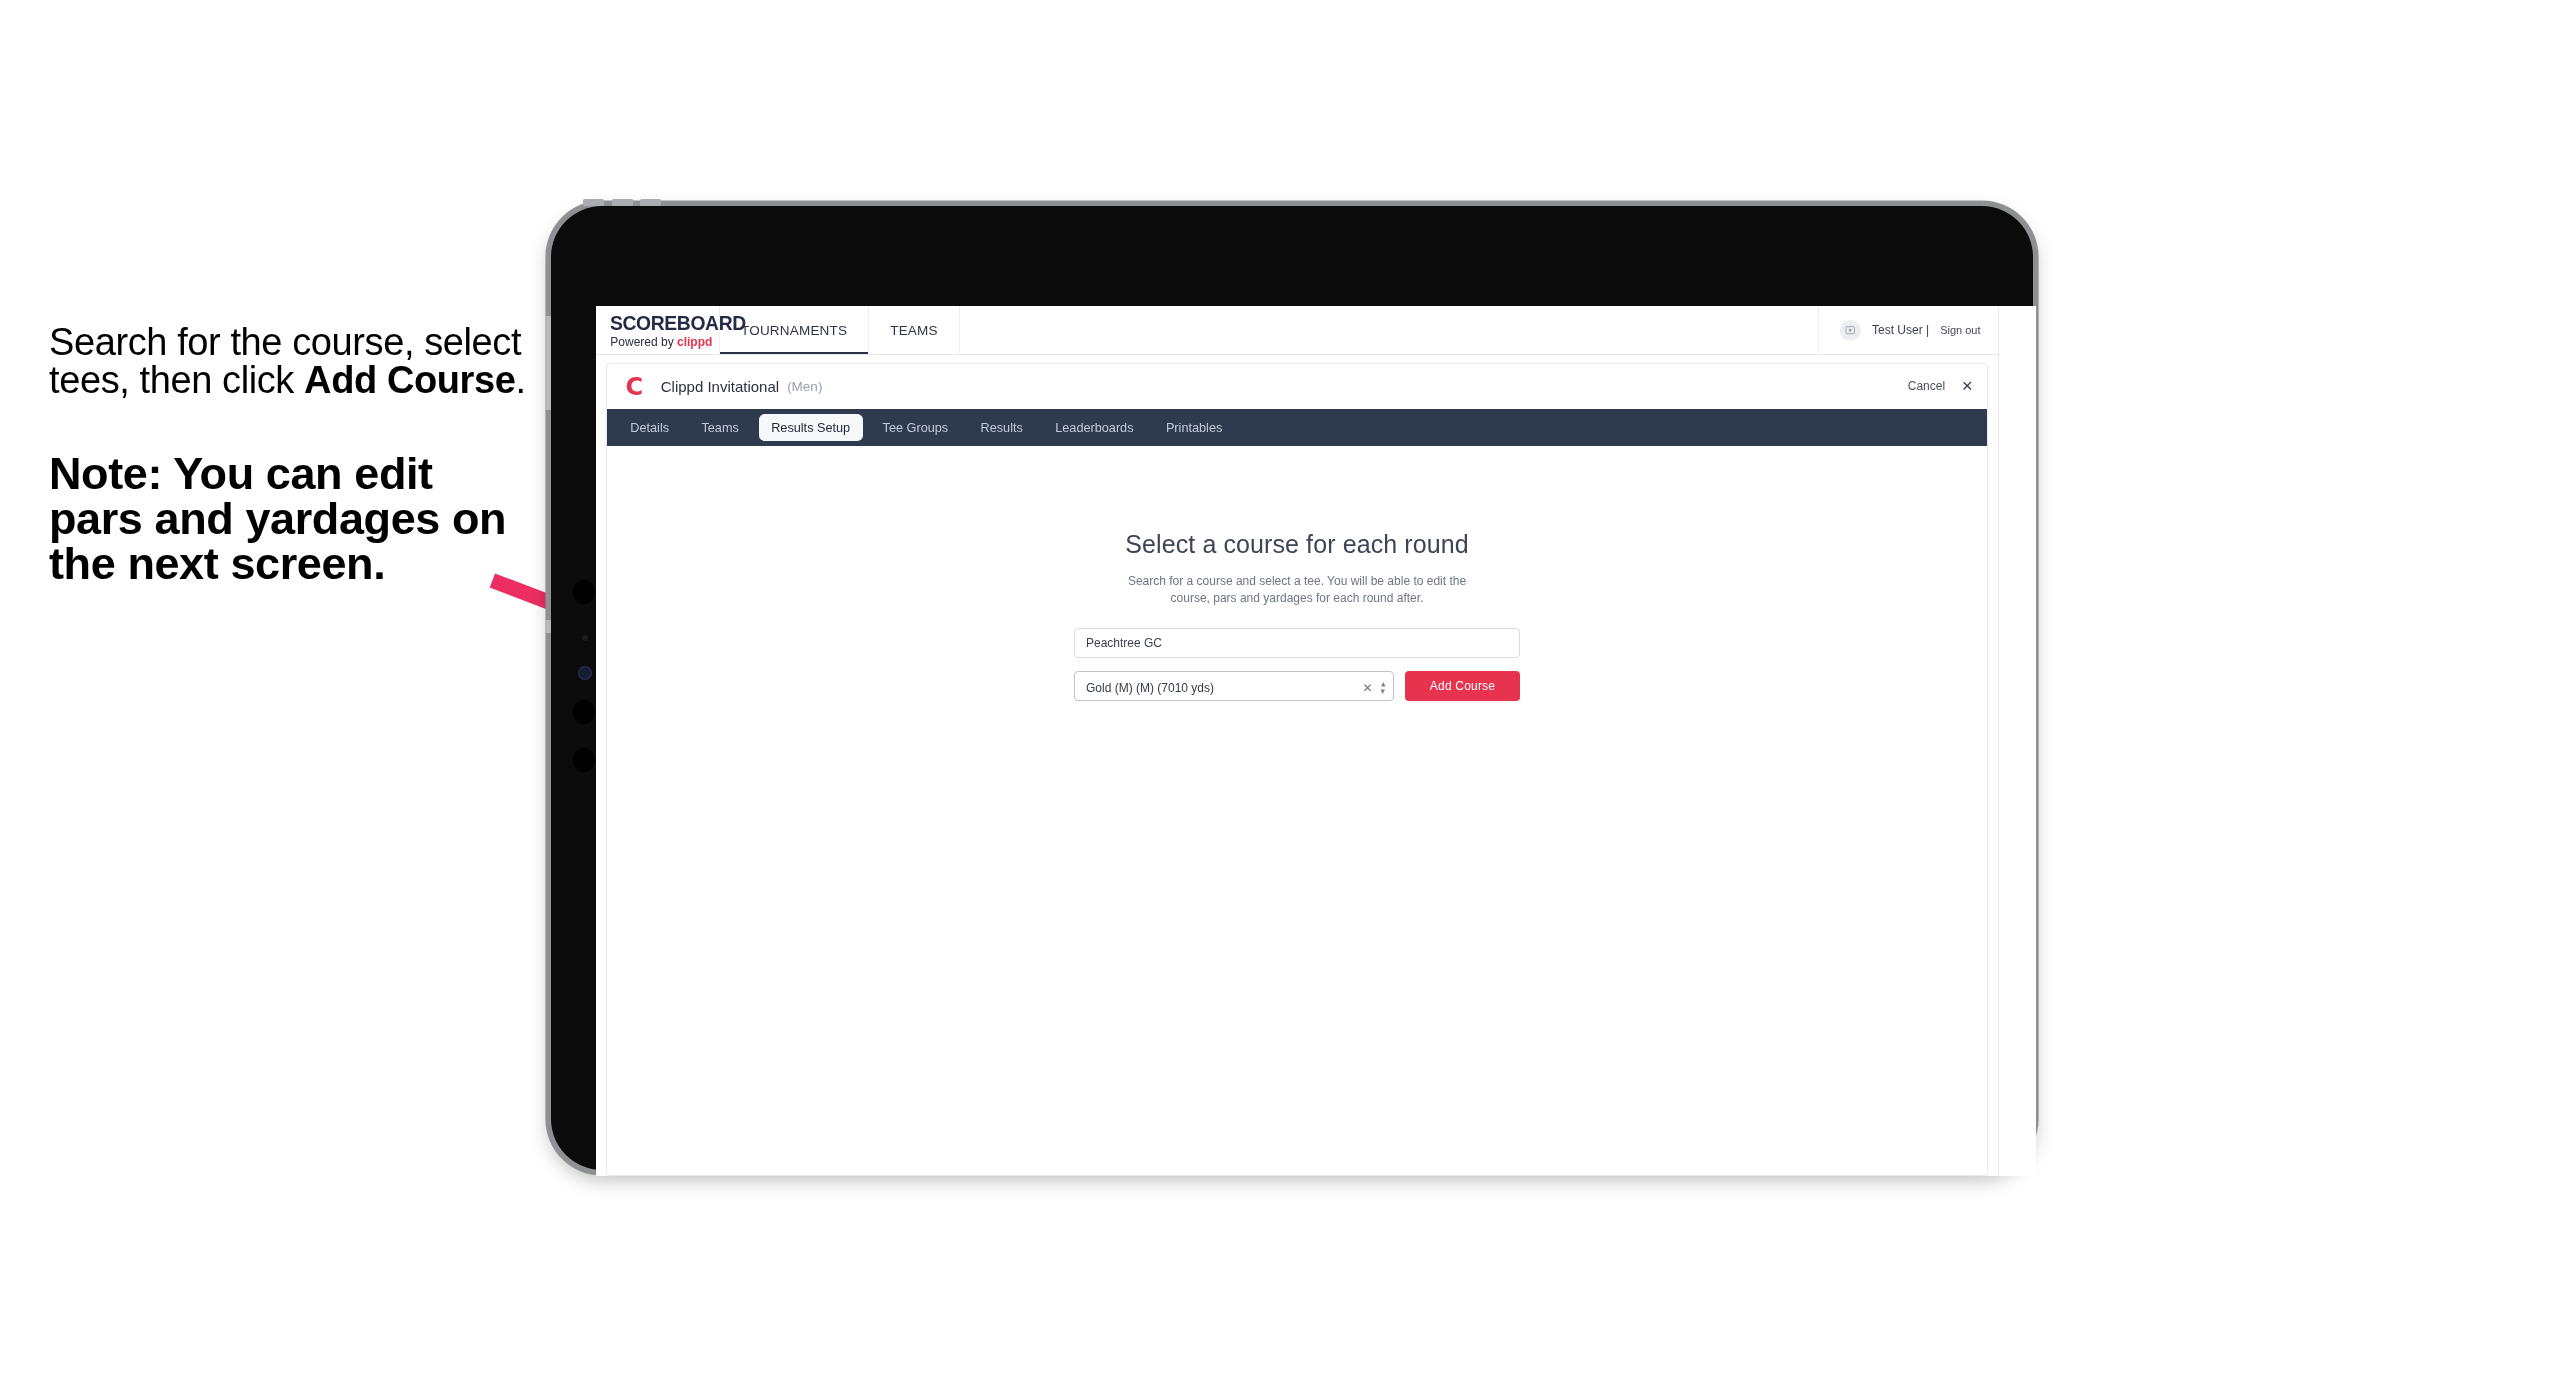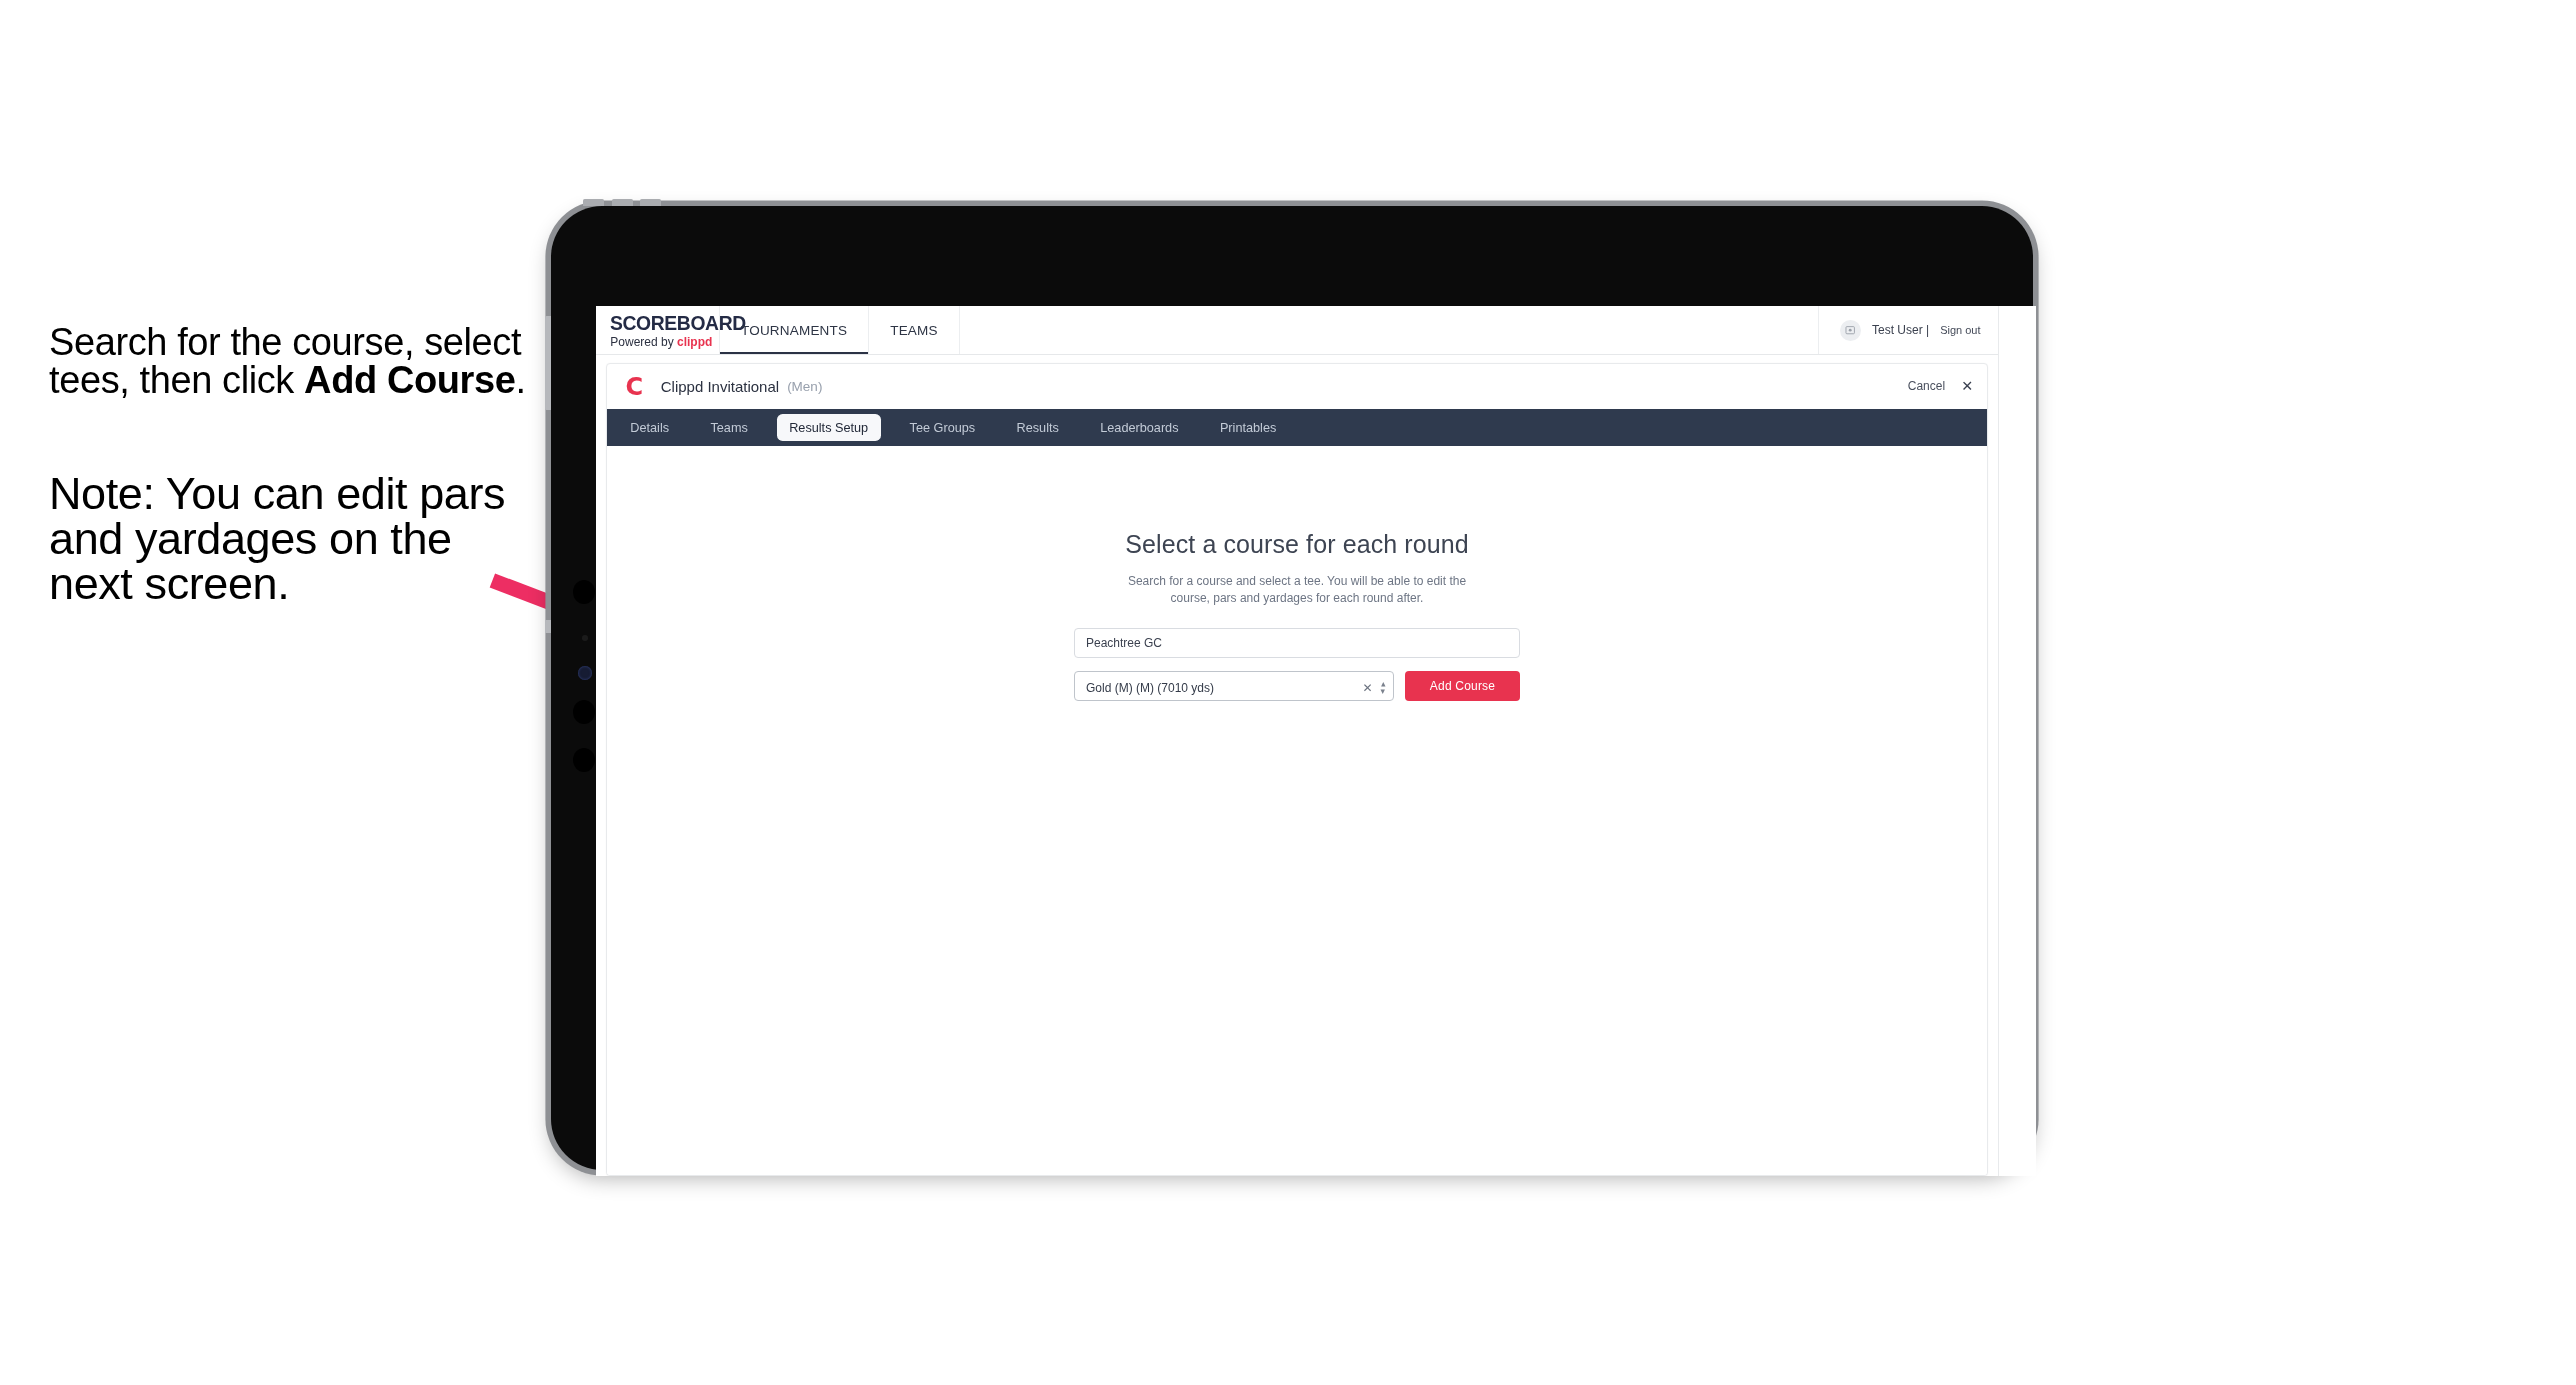--- a/index.html
+++ b/index.html
@@ -20,25 +20,25 @@
     color: #000;
   }
   .anno-p1 {
     font-size: 38px;
     line-height: 1.0;
     letter-spacing: -0.4px;
     font-weight: 400;
   }
   .anno-p1 .bold { font-weight: 700; }
   .anno-p2 {
-    margin-top: 72px;
+    margin-top: 52px;
     font-size: 45px;
     line-height: 1.0;
     letter-spacing: -0.4px;
-    font-weight: 400;
+    font-weight: 700;
   }
 
   
   .arrow-svg {
     position: absolute;
     left: 486px; top: 566px;
     width: 605px; height: 263px;
     pointer-events: none;
   }
 
@@ -170,21 +170,21 @@
     font-size: 12px; color: #4a505e; cursor: pointer;
   }
   .cancel-x { font-size: 14.3px; color: #3a4150; line-height: 1; }
 
   
   .tabstrip {
     background: #2f3a4e;
     height: 37px;
     display: flex; align-items: center;
     padding: 11px 11px;
-    gap: 16px;
+    gap: 7px;
   }
   .tab {
     font-size: 12.7px;
     color: #c3cbd7;
     padding: 6.4px 12.7px;
     border-radius: 5.6px;
     cursor: pointer;
     white-space: nowrap;
   }
   .tab.active {

